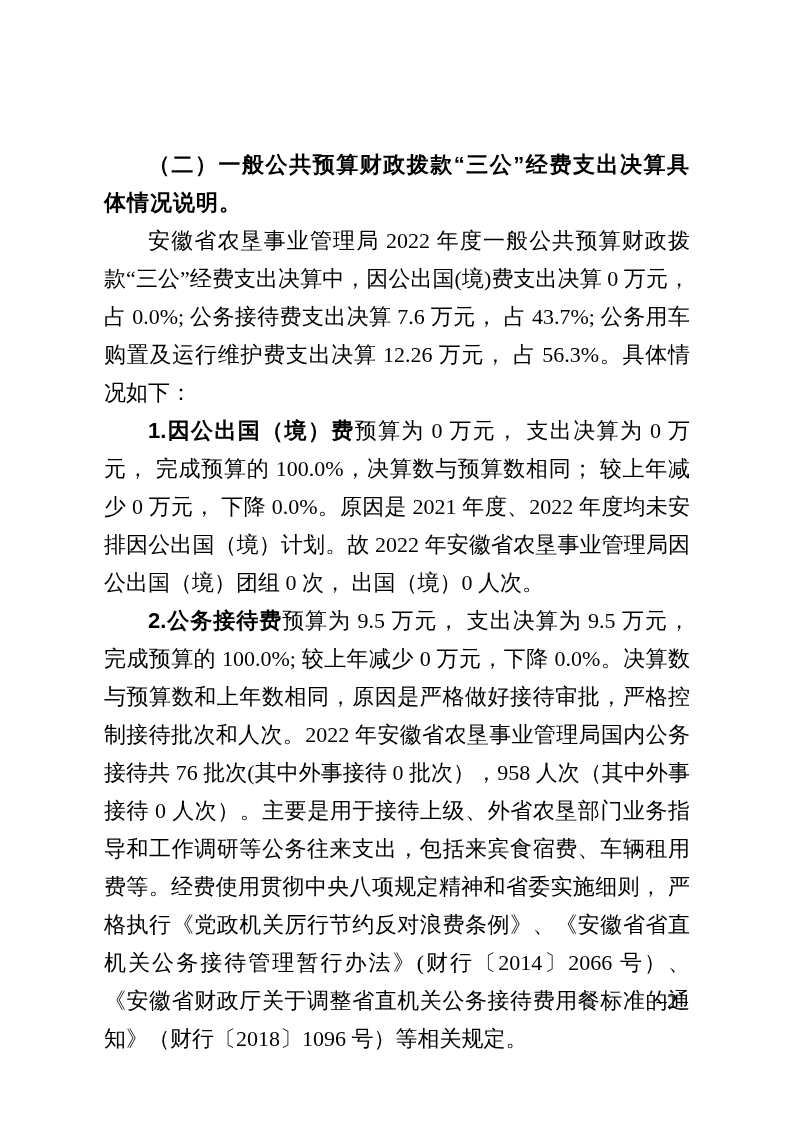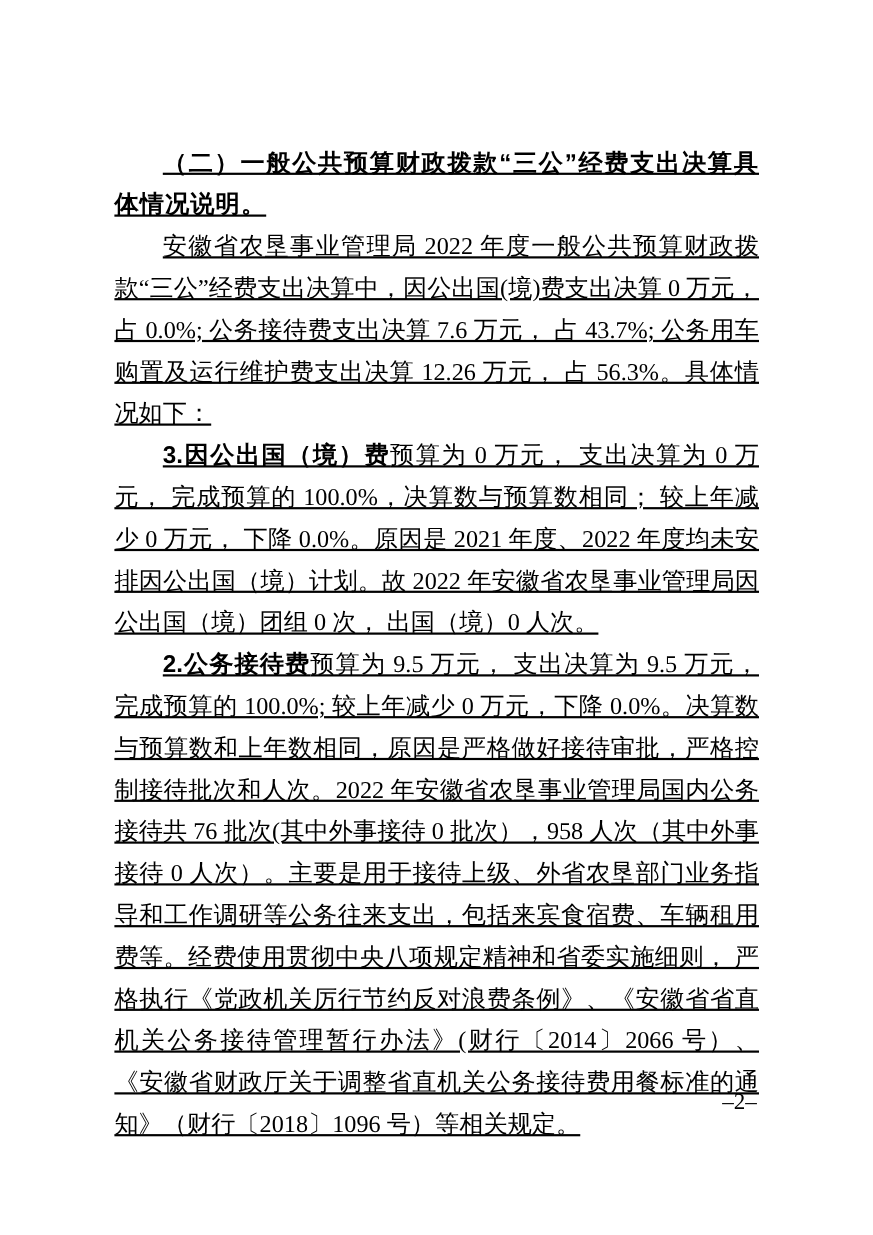--- a/index.html
+++ b/index.html
@@ -12,26 +12,25 @@
     width: 794px;
     height: 1123px;
     background: #ffffff;
     overflow: hidden;
     font-family: "Liberation Serif", "DejaVu Serif", serif;
     color: #000000;
   }
   .content {
     position: absolute;
     left: 104px;
-    top: 129px;
+    top: 146px;
     width: 586px;
     font-size: 22px;
     line-height: 38px;
     text-align: justify;
-    text-decoration: underline;
   }
   .heading {
     margin: 0;
     font-size: 22px;
     line-height: 38px;
     font-weight: 700;
     font-family: "Liberation Sans", "DejaVu Sans", sans-serif;
     text-indent: 2em;
     letter-spacing: 1px;
     text-align: justify;
@@ -56,19 +55,19 @@
 </style>
 </head>
 <body>
 
 <div class="page">
   <div class="content">
     <h2 class="heading">（二）一般公共预算财政拨款“三公”经费支出决算具体情况说明。</h2>
 
     <p class="para"><span>安徽省农垦事业管理局 2022 年度一般公共预算财政拨款“三公”经费支出决算中，因公出国(境)费支出决算 0 万元，占 0.0%; 公务接待费支出决算 7.6 万元， 占 43.7%; 公务用车购置及运行维护费支出决算 12.26 万元， 占 56.3%。具体情况如下：</span></p>
 
-    <p class="para"><span class="lead">3.因公出国（境）费</span><span>预算为 0 万元， 支出决算为 0 万元， 完成预算的 100.0%，决算数与预算数相同； 较上年减少 0 万元， 下降 0.0%。原因是 2021 年度、2022 年度均未安排因公出国（境）计划。故 2022 年安徽省农垦事业管理局因公出国（境）团组 0 次， 出国（境）0 人次。</span></p>
+    <p class="para"><span class="lead">1.因公出国（境）费</span><span>预算为 0 万元， 支出决算为 0 万元， 完成预算的 100.0%，决算数与预算数相同； 较上年减少 0 万元， 下降 0.0%。原因是 2021 年度、2022 年度均未安排因公出国（境）计划。故 2022 年安徽省农垦事业管理局因公出国（境）团组 0 次， 出国（境）0 人次。</span></p>
 
     <p class="para"><span class="lead">2.公务接待费</span><span>预算为 9.5 万元， 支出决算为 9.5 万元， 完成预算的 100.0%; 较上年减少 0 万元，下降 0.0%。决算数与预算数和上年数相同，原因是严格做好接待审批，严格控制接待批次和人次。2022 年安徽省农垦事业管理局国内公务接待共 76 批次(其中外事接待 0 批次），958 人次（其中外事接待 0 人次）。主要是用于接待上级、外省农垦部门业务指导和工作调研等公务往来支出，包括来宾食宿费、车辆租用费等。经费使用贯彻中央八项规定精神和省委实施细则， 严格执行《党政机关厉行节约反对浪费条例》、《安徽省省直机关公务接待管理暂行办法》(财行〔2014〕2066 号）、 《安徽省财政厅关于调整省直机关公务接待费用餐标准的通知》（财行〔2018〕1096 号）等相关规定。</span></p>
   </div>
 
   <div class="page-number">–2–</div>
 </div>
 
 </body></html>

